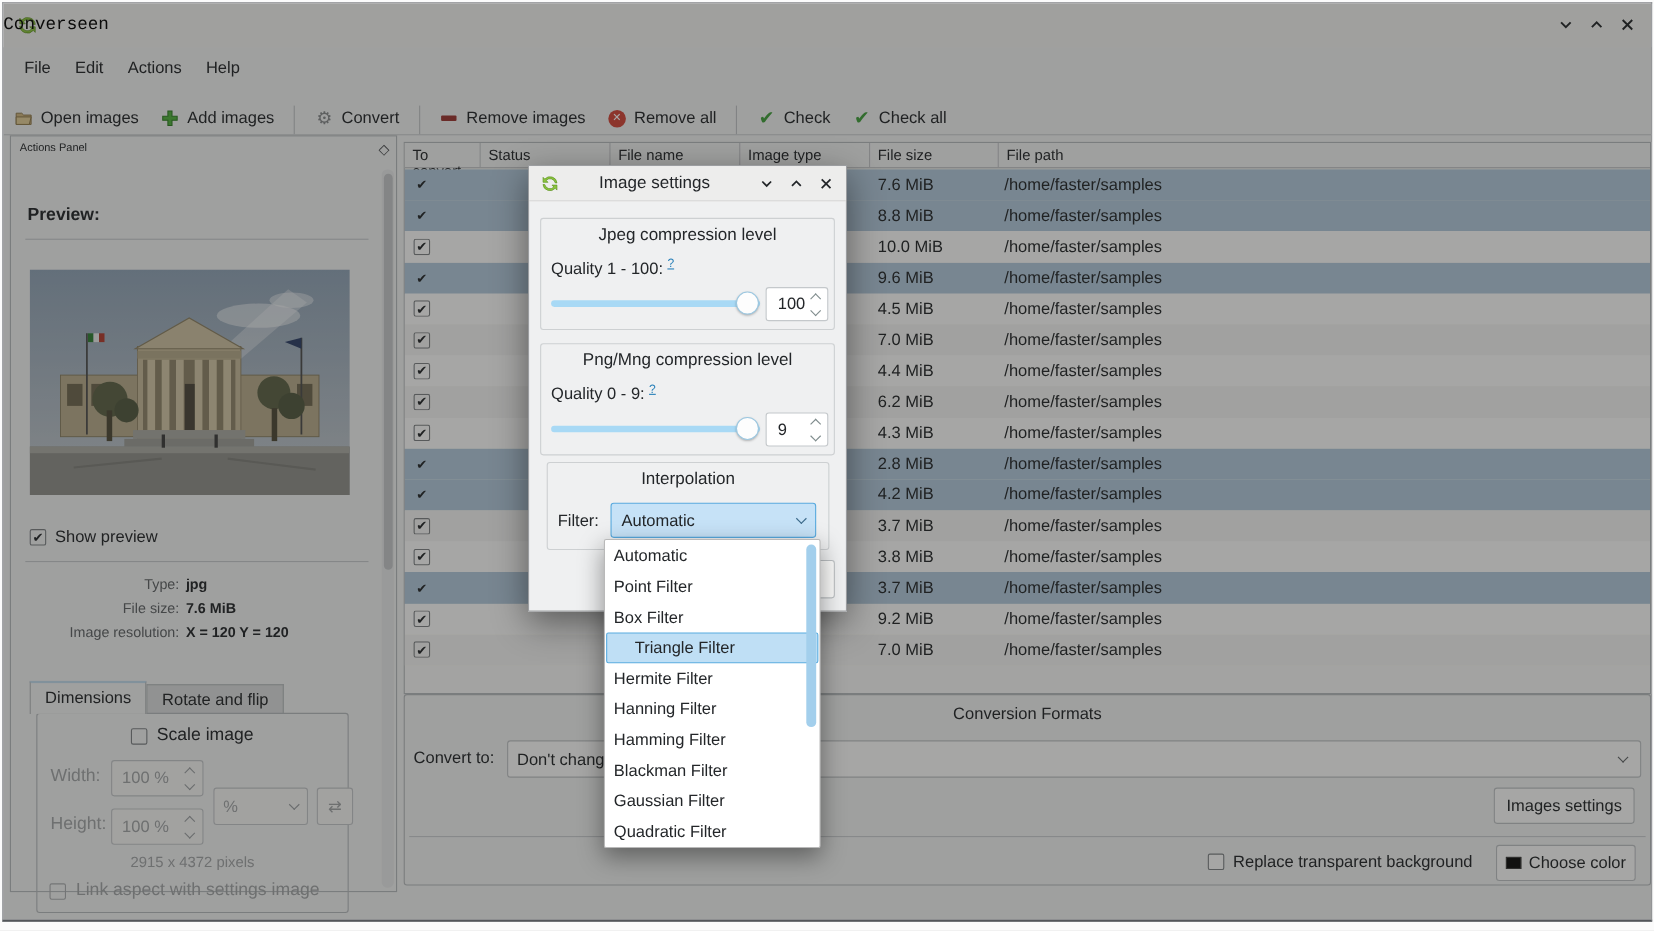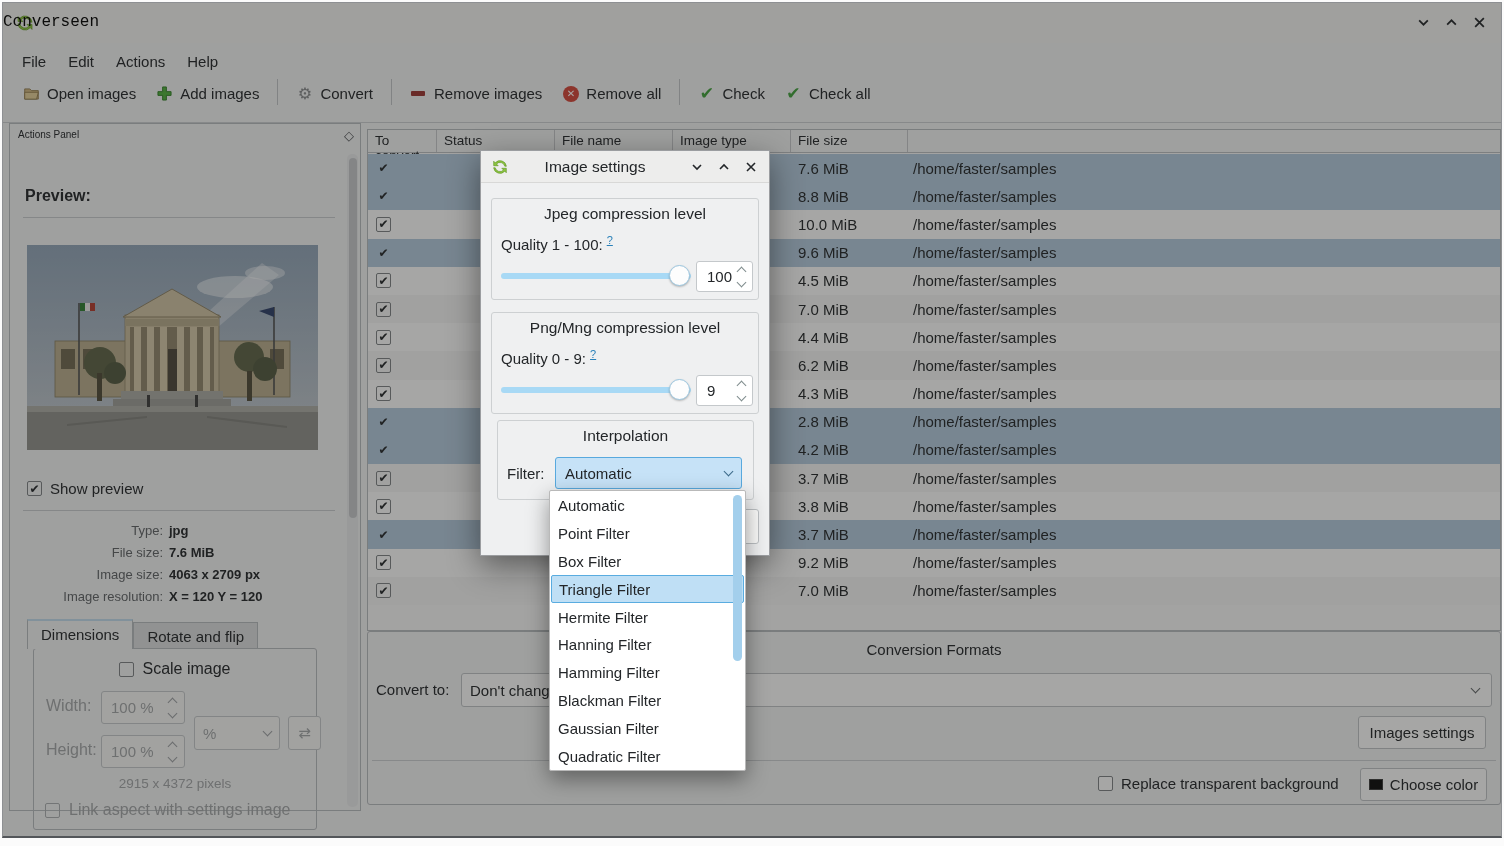--- a/index.html
+++ b/index.html
@@ -11,22 +11,22 @@
   .titlebar{position:absolute;left:0;top:0;right:0;height:40px;background:#f0f0ef;}
   .titlebar .logo{position:absolute;left:12px;top:10px;width:20px;height:20px;}
   .win-title{position:absolute;left:0;right:0;top:10px;text-align:left;font-size:16px;color:#000000;font-family:Liberation Mono, monospace;}
   .winctl{position:absolute;top:11px;display:flex;gap:12px;align-items:center;}
   .titlebar .winctl{right:14px;}
   .ctl{width:16px;height:16px;display:flex;align-items:center;justify-content:center;color:#232629;cursor:default;}
   
   .menubar{position:absolute;left:0;top:40px;right:0;height:36px;display:flex;align-items:center;padding-left:8px;}
   .menu-item{padding:4px 11px;font-size:15px;color:#232629;}
   
-  .toolbar{position:absolute;left:0;top:76px;right:0;height:44px;display:flex;align-items:flex-start;
-           padding-left:10px;border-bottom:1px solid #c9cccf;}
+  .toolbar{position:absolute;left:0;top:76px;right:0;height:44px;display:flex;align-items:flex-end;
+           border-bottom:1px solid #c9cccf;}
   .tbtn{display:flex;align-items:center;gap:7px;font-size:15px;color:#232629;padding:6px 10px;border-radius:3px;}
   .tsep{width:1px;height:26px;background:#bfc2c5;margin:0 8px;}
   .icon16{width:17px;height:17px;display:inline-flex;align-items:center;justify-content:center;}
   .gear-glyph{font-size:16px;color:#85888a;}
   .minus-glyph{width:14px;height:5px;background:#993431;border-radius:1px;}
   .circlex{width:16px;height:16px;border-radius:50%;background:#d04438;color:#fff;font-size:10px;font-weight:bold;
            display:flex;align-items:center;justify-content:center;}
   .check-glyph{color:#3f9e3a;font-size:17px;font-weight:bold;line-height:1;}
   
   .actions-panel{position:absolute;left:6px;top:120px;width:352px;height:688px;background:#eff0f1;
@@ -133,21 +133,21 @@
                 border:1px solid #58a9de;border-radius:3px;display:flex;align-items:center;
                 justify-content:space-between;padding:0 9px;font-size:15px;color:#232629;}
   .filter-combo .chev{border-color:#3c6a8a;}
   .ok-btn{position:absolute;left:170px;top:358px;width:108px;height:35px;background:#fbfbfa;
           border:1px solid #bdc1c4;border-radius:3px;}
   
   .popup{position:absolute;left:549px;top:490px;width:197px;height:281px;background:#ffffff;
          border:1px solid #b9b9b9;border-radius:2px;box-shadow:0 8px 22px rgba(0,0,0,.4);z-index:70;
          padding-top:1px;}
   .option{height:27.8px;display:flex;align-items:center;padding-left:8px;font-size:15px;color:#232629;}
-  .option.hl{background:#bfdff5;border:1px solid #59ace0;border-radius:2px;margin:0 1px;padding-left:7px;}
+  .option.hl{background:#bfdff5;border:1px solid #59ace0;border-radius:2px;margin:0 1px;padding-left:25px;}
   .popup-scroll{position:absolute;right:3px;top:4px;width:9px;height:166px;background:#a3cfec;border-radius:4.5px;}
   svg{display:block;}
 </style>
 </head>
 <body>
 
 <div class="stage">
   <div class="window">
 
     <div class="titlebar">
@@ -300,24 +300,20 @@
         <div class="info">
           <div class="info-row">
               <span class="info-label">Type:</span>
               <span class="info-value">jpg</span>
             </div>
           <div class="info-row">
               <span class="info-label">File size:</span>
               <span class="info-value">7.6 MiB</span>
             </div>
           <div class="info-row">
-              <span class="info-label">Image size:</span>
-              <span class="info-value">4063 x 2709 px</span>
-            </div>
-          <div class="info-row">
               <span class="info-label">Image resolution:</span>
               <span class="info-value">X = 120 Y = 120</span>
             </div>
         </div>
 
         <div class="tabs">
           <span class="tab active">Dimensions</span>
           <span class="tab inactive">Rotate and flip</span>
         </div>
 
@@ -361,20 +357,21 @@
         </div>
     </div>
 
     <div class="table">
       <div class="thead">
         <span class="th" style="width:69px;">To convert</span>
         <span class="th" style="width:118px;">Status</span>
         <span class="th" style="width:118px;">File name</span>
         <span class="th" style="width:118px;">Image type</span>
         <span class="th" style="width:117px;">File size</span>
+        <span class="th" style="flex:1;border-right:none;">File path</span>
       </div>
       <div class="tbody" id="tbody">
           <div class="trow selected">
             <div class="td c1">
               <span class="cbx">✔</span>
             </div>
             <div class="td c2"></div>
             <div class="td c3"></div>
             <div class="td c4"></div>
             <div class="td c5">7.6 MiB</div>

